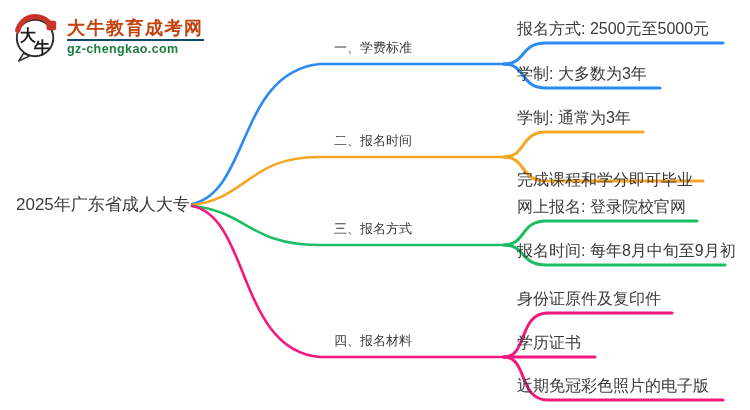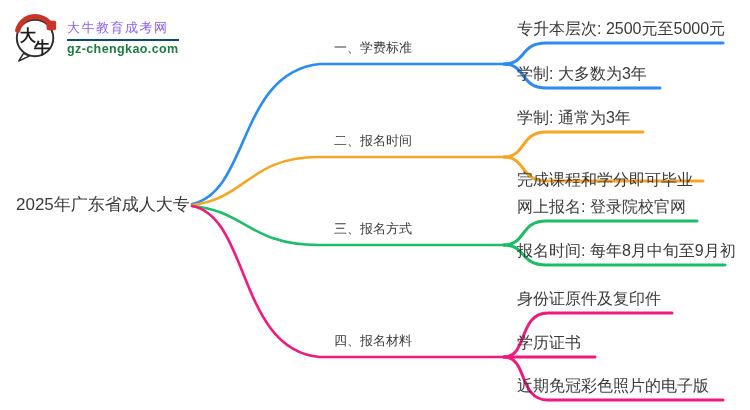--- a/index.html
+++ b/index.html
@@ -8,21 +8,21 @@
     overflow:hidden; font-family:"Liberation Sans","DejaVu Sans",sans-serif;
   }
   svg.lines { position:absolute; left:0; top:0; }
   .label { position:absolute; color:#3a3a3a; white-space:nowrap; line-height:22px; }
   .root-label { font-size:17px; font-weight:500; }
   .branch-label { width:170px; text-align:center; font-size:13px; }
   .child-label { font-size:16px; line-height:20px; }
 
   
   .logo { position:absolute; left:12px; top:12px; display:flex; align-items:center; gap:7px; }
-  .logo-text .name  { color:#8b5cf6; font-weight:normal; font-size:13px; letter-spacing:1.5px; line-height:20px; }
+  .logo-text .name  { color:#c2410c; font-weight:bold; font-size:18px; letter-spacing:1.5px; line-height:20px; }
   .logo-text .domain{ color:#1b7d3f; font-weight:bold; font-size:12.5px; letter-spacing:0.4px;
                       border-top:2px solid #0c4a6e; margin-top:1px; padding-top:1px; line-height:15px; }
 </style>
 </head>
 <body>
 
 <div class="stage">
 
   <svg class="lines" width="750" height="410" viewBox="0 0 750 410">
     <g fill="none" stroke-linecap="round">
@@ -61,21 +61,21 @@
     </div>
   </div>
 
   <div class="label root-label" style="left:16px; top:194px;">2025年广东省成人大专</div>
 
   <div class="label branch-label" style="left:288px; top:37px;">一、学费标准</div>
   <div class="label branch-label" style="left:288px; top:130px;">二、报名时间</div>
   <div class="label branch-label" style="left:288px; top:218px;">三、报名方式</div>
   <div class="label branch-label" style="left:288px; top:330px;">四、报名材料</div>
 
-  <div class="label child-label" style="left:517px; top:19px;">专升本层次: 2500元至5000元</div>
+  <div class="label child-label" style="left:517px; top:19px;">报名方式: 2500元至5000元</div>
   <div class="label child-label" style="left:517px; top:64px;text-align:right;">学制: 大多数为3年</div>
 
   <div class="label child-label" style="left:517px; top:108px;">学制: 通常为3年</div>
   <div class="label child-label" style="left:517px; top:170px;">完成课程和学分即可毕业</div>
 
   <div class="label child-label" style="left:517px; top:197px;">网上报名: 登录院校官网</div>
   <div class="label child-label" style="left:517px; top:241px;">报名时间: 每年8月中旬至9月初</div>
 
   <div class="label child-label" style="left:517px; top:289px;">身份证原件及复印件</div>
   <div class="label child-label" style="left:517px; top:333px;">学历证书</div>

